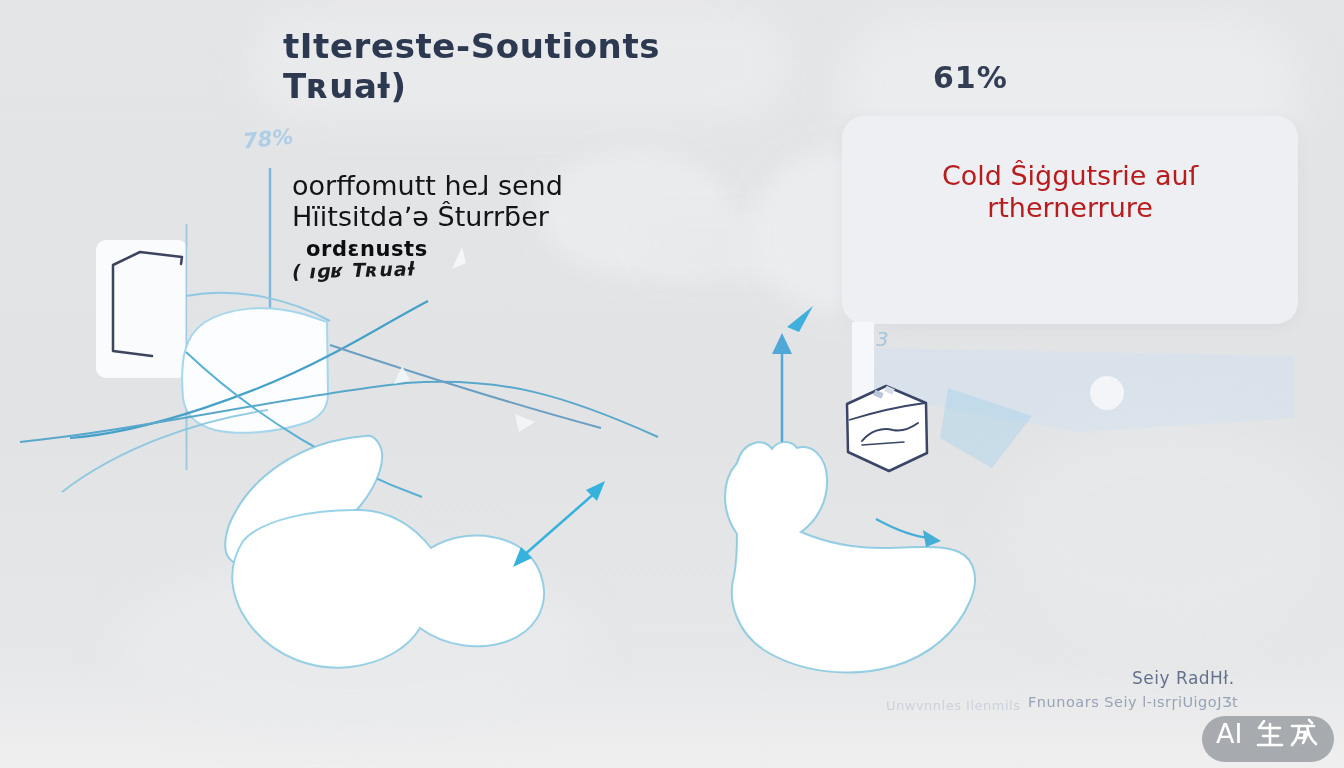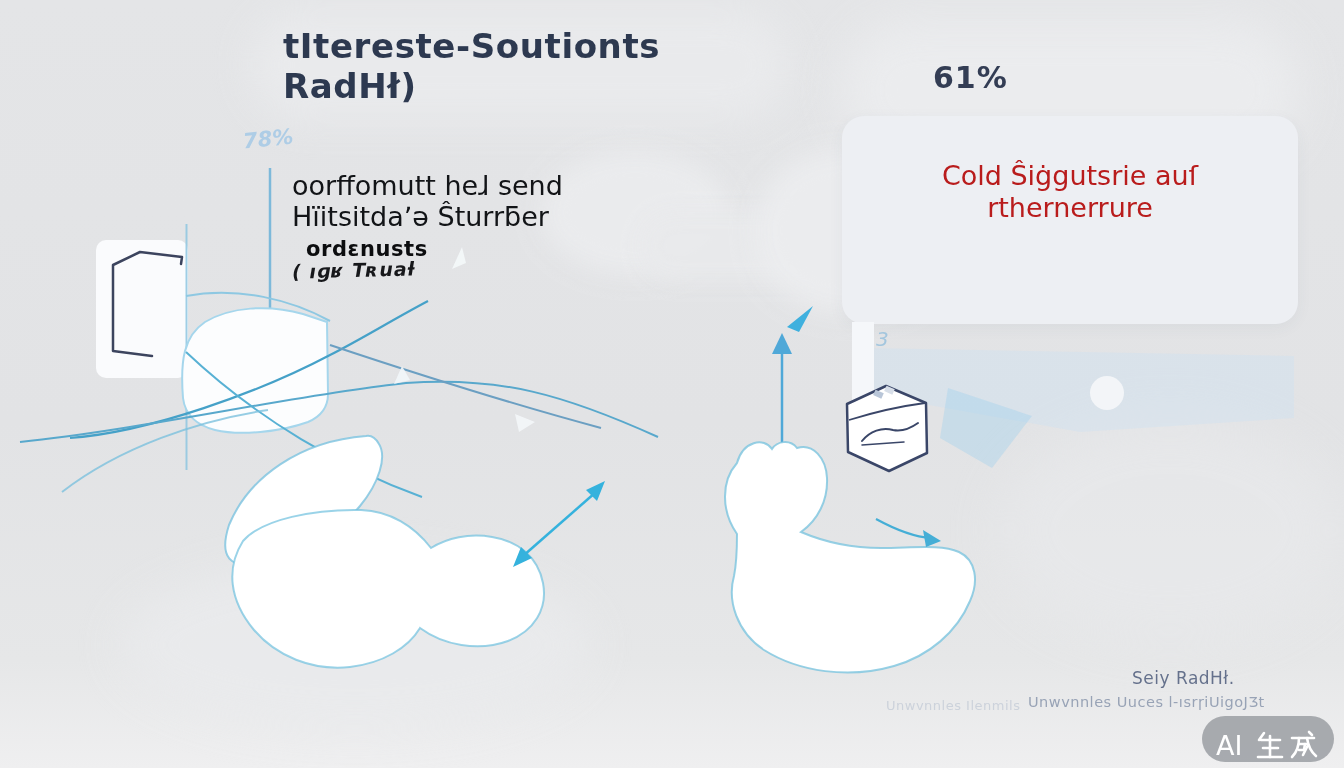--- a/index.html
+++ b/index.html
@@ -39,21 +39,21 @@
   }
   .step-label{left:876px;top:327px;font-size:20px;font-style:italic;color:#a3c6de;}
 
   .credit-1{left:1088px;top:668px;font-size:17px;color:#4f5d7c;opacity:.85;letter-spacing:.5px;margin-left:44px;}
   .credit-2a{left:886px;top:698px;font-size:13px;color:#ccd2db;letter-spacing:.5px;text-align:center;}
   .credit-2b{left:1028px;top:694px;font-size:14.5px;color:#98a3b6;letter-spacing:.5px;}
 
   .watermark{
     left:1202px;top:716px;width:132px;height:46px;border-radius:23px;
     background:rgba(148,151,156,.78);
-    display:flex;align-items:flex-end;justify-content:center;
+    display:flex;align-items:flex-start;justify-content:center;
   }
   svg{display:block;}
 </style>
 </head>
 <body>
 
 <div id="stage">
 
   <div class="wash wash-title"></div>
   <div class="wash wash-topright"></div>
@@ -128,36 +128,36 @@
       <rect x="874" y="391" width="9" height="6" fill="#b9c6d8" transform="rotate(24 878 394)"></rect>
       <rect x="885" y="387" width="9" height="6" fill="#d7dee8" transform="rotate(24 889 390)"></rect>
     </g>
 
     <g>
       <path d="M 876,519 C 898,531 915,537 931,538" fill="none" stroke="#45aed6" stroke-width="2.2"></path>
       <path d="M 941,541 L 923,530 L 926,547 Z" fill="#45aed6"></path>
     </g>
   </svg>
 
-  <div class="abs title">tItereste-Soutionts RadHł)</div>
+  <div class="abs title">tItereste-Soutionts Tʀuaƚ)</div>
   <div class="abs stat-main">61%</div>
   <div class="abs stat-small">78%</div>
 
   <div class="abs heading">
     <div>oorffomutt heɺ send</div>
     <div>Hïitsitdaʼə Ŝturrƃer</div>
   </div>
   <div class="abs note-bold">ordɛnusts</div>
   <div class="abs note-script">( ıɡʁ Tʀuaƚ</div>
 
   <div class="abs step-label">3</div>
 
   <div class="abs credit-1">Seiy RadHł.</div>
   <div class="abs credit-2a">Unwvnnles Ilenmils</div>
-  <div class="abs credit-2b">Unwvnnles Uuces  l-ısrɼiUigoJƷt</div>
+  <div class="abs credit-2b">Fnunoars Seiy  l-ısrɼiUigoJƷt</div>
 
   <div class="abs watermark" aria-label="AI生成">
     <svg width="104" height="34" viewBox="0 0 104 34">
       <text x="0" y="27" font-size="27" fill="#ffffff" font-family="DejaVu Sans, sans-serif">AI</text>
       <g stroke="#ffffff" stroke-width="2.6" stroke-linecap="round" fill="none" transform="translate(40,3)">
         <path d="M 8,2 L 3,9"></path>
           <path d="M 14,5 L 14,26"></path>
           <path d="M 5,9 L 24,9"></path>
         <path d="M 7,17 L 22,17"></path>
           <path d="M 2,26 L 26,26"></path>

